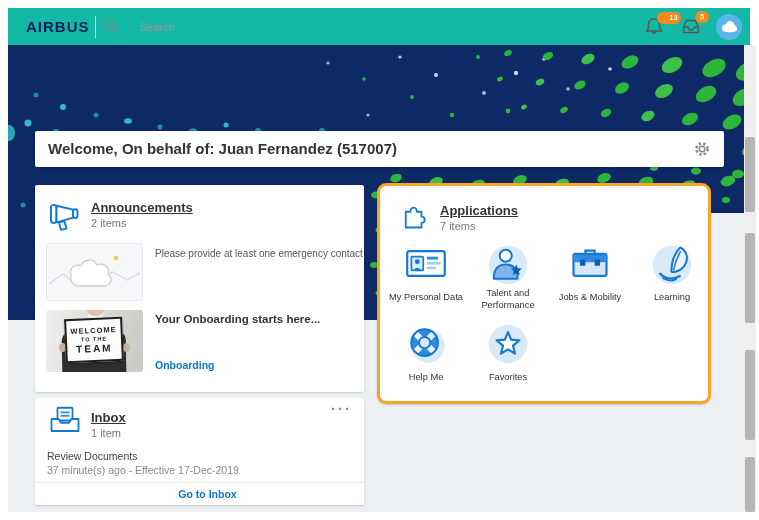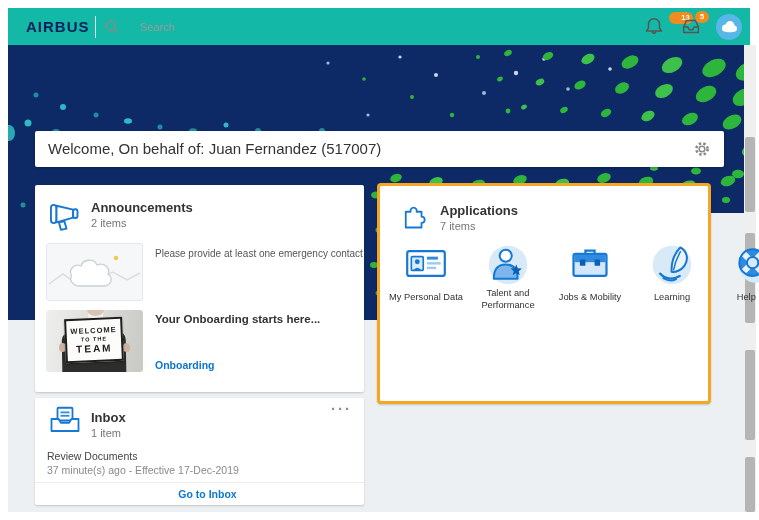--- a/index.html
+++ b/index.html
@@ -12,41 +12,41 @@
   #logo{left:18px;top:0;height:37px;line-height:37px;font-size:15px;font-weight:800;letter-spacing:1px;color:#00205B;}
   #tb-divider{left:87px;top:8px;width:1px;height:22px;background:#ddd;}
   #search-wrap{left:96px;top:6px;width:320px;height:26px;display:flex;align-items:center;}
   #search-wrap svg{flex:0 0 auto;}
   #search-input{border:none;outline:none;background:transparent;font-size:11px;color:#444;margin-left:18px;width:260px;font-family:"Liberation Sans",sans-serif;}
   #search-input::placeholder{color:#9a9a9a;}
   .tb-btn{top:7px;width:26px;height:26px;cursor:pointer;}
   #bell-btn{left:635px;}
   #tray-btn{left:672px;}
   .badge{position:absolute;min-width:9px;height:12px;padding:0 2.5px;border-radius:7px;background:#F08B1D;color:#fff;font-size:7.5px;font-weight:700;line-height:12px;text-align:center;}
-  #bell-badge{left:26px;top:-3px;padding-left:12px;}
+  #bell-badge{left:14px;top:-3px;padding-left:12px;}
   #tray-badge{left:15px;top:-4px;}
   #avatar{left:708px;top:6px;width:26px;height:26px;border-radius:50%;cursor:pointer;}
 
   
   #banner{left:8px;top:45px;width:736px;height:275px;background:#0D2A66;overflow:hidden;}
   #banner-patch{right:0;top:168px;width:33px;height:107px;background:#EDF0F3;}
   #pagebg{left:8px;top:320px;width:736px;height:192px;background:#EDF0F3;}
 
   
   #scrollstrip{left:744px;top:45px;width:12px;height:467px;background:#efefef;}
   .thumb{left:1px;width:10px;background:#b5b5b5;border-radius:2px;}
 
   
   #welcomebar{left:35px;top:131px;width:689px;height:36px;background:#fff;border-radius:2px;box-shadow:0 1px 3px rgba(0,0,0,.28);}
-  #welcome-title{left:13px;top:0;height:36px;line-height:36px;font-size:15px;font-weight:400;color:#333;}
+  #welcome-title{left:13px;top:0;height:36px;line-height:36px;font-size:15px;font-weight:700;color:#333;}
   #gear-btn{right:14px;top:10px;width:16px;height:16px;cursor:pointer;}
 
   
   .card{background:#fff;border-radius:2px;box-shadow:0 1px 2px rgba(0,0,0,.18);}
-  .card-title{font-size:13px;font-weight:700;color:#333;}
+  .card-title{font-size:13px;font-weight:700;color:#333;text-decoration:underline;}
   .card-count{font-size:11px;color:#767676;}
 
   #card-ann{left:35px;top:185px;width:329px;height:207px;}
   #ann-icon{left:12px;top:12px;}
   #ann-title{left:56px;top:15px;}
   #ann-count{left:56px;top:32px;}
   #ann-img1{left:11px;top:58px;width:97px;height:58px;border:1px solid #e4e8ea;border-radius:3px;background:#f5f7f8;overflow:hidden;box-sizing:border-box;}
   #ann-text1{left:120px;top:62px;width:208px;font-size:10px;color:#555;line-height:1.35;}
   #ann-img2{left:11px;top:125px;width:97px;height:62px;border-radius:3px;overflow:hidden;background:linear-gradient(100deg,#efefed 0%,#dadad6 55%,#c8c8c4 100%);}
   .suit{position:absolute;left:16px;top:22px;width:64px;height:42px;background:#2d2d2d;border-radius:8px 8px 0 0;transform:rotate(-1deg);}
@@ -55,25 +55,25 @@
   .hand-l{position:absolute;left:13px;top:33px;width:7px;height:9px;background:#cdb39f;border-radius:50%;}
   .hand-r{position:absolute;left:77px;top:33px;width:7px;height:9px;background:#cdb39f;border-radius:50%;}
   #sign{position:absolute;left:19px;top:8px;width:58px;height:44px;background:#fcfcfa;border:2px solid #1d1d1d;transform:rotate(-2.5deg);box-shadow:0 1px 2px rgba(0,0,0,.35);display:flex;flex-direction:column;align-items:center;justify-content:center;box-sizing:border-box;}
   #sign .l1{font-size:7.5px;font-weight:700;letter-spacing:1px;color:#1a1a1a;}
   #sign .l2{font-size:5.5px;font-weight:700;letter-spacing:1px;color:#1a1a1a;margin:1px 0;}
   #sign .l3{font-size:10px;font-weight:700;letter-spacing:2px;color:#1a1a1a;}
   #ann-title2{left:120px;top:128px;font-size:11.5px;font-weight:700;color:#333;}
   #ann-body2{left:120px;top:144px;width:208px;font-size:10px;color:#666;line-height:1.4;}
   #ann-link{left:120px;top:174px;font-size:10.5px;font-weight:700;color:#0B76D1;cursor:pointer;}
 
-  #card-app{left:377px;top:183px;width:334px;height:221px;border:3px solid #F5A623;border-radius:4px;box-sizing:border-box;}
+  #card-app{left:377px;top:183px;width:334px;height:221px;border:3px solid #F5A623;border-radius:9px;box-sizing:border-box;}
   #app-icon{left:16px;top:13px;}
   #app-title{left:60px;top:17px;}
   #app-count{left:60px;top:34px;}
-  #app-grid{left:5px;right:5px;top:56px;bottom:4px;display:grid;grid-template-columns:repeat(6,1fr);grid-auto-rows:80px;justify-items:center;}
+  #app-grid{left:5px;right:5px;top:56px;bottom:4px;display:grid;grid-template-columns:repeat(4,1fr);grid-auto-rows:80px;justify-items:center;}
   .tile{width:82px;text-align:center;cursor:pointer;}
   .tile .ticon{display:block;margin:0 auto;}
   .tile .tlabel{display:inline-block;max-width:82px;margin-top:2px;font-size:9.3px;line-height:1.25;color:#333;}
 
   #card-inbox{left:35px;top:398px;width:329px;height:107px;}
   #inbox-icon{left:12px;top:6px;}
   #inbox-title{left:56px;top:12px;}
   #inbox-count{left:56px;top:29px;}
   #inbox-menu{right:12px;top:2px;font-size:15px;letter-spacing:2px;color:#8a8a8a;cursor:pointer;font-weight:700;}
   #inbox-item-title{left:12px;top:52px;font-size:10.5px;color:#444;}

